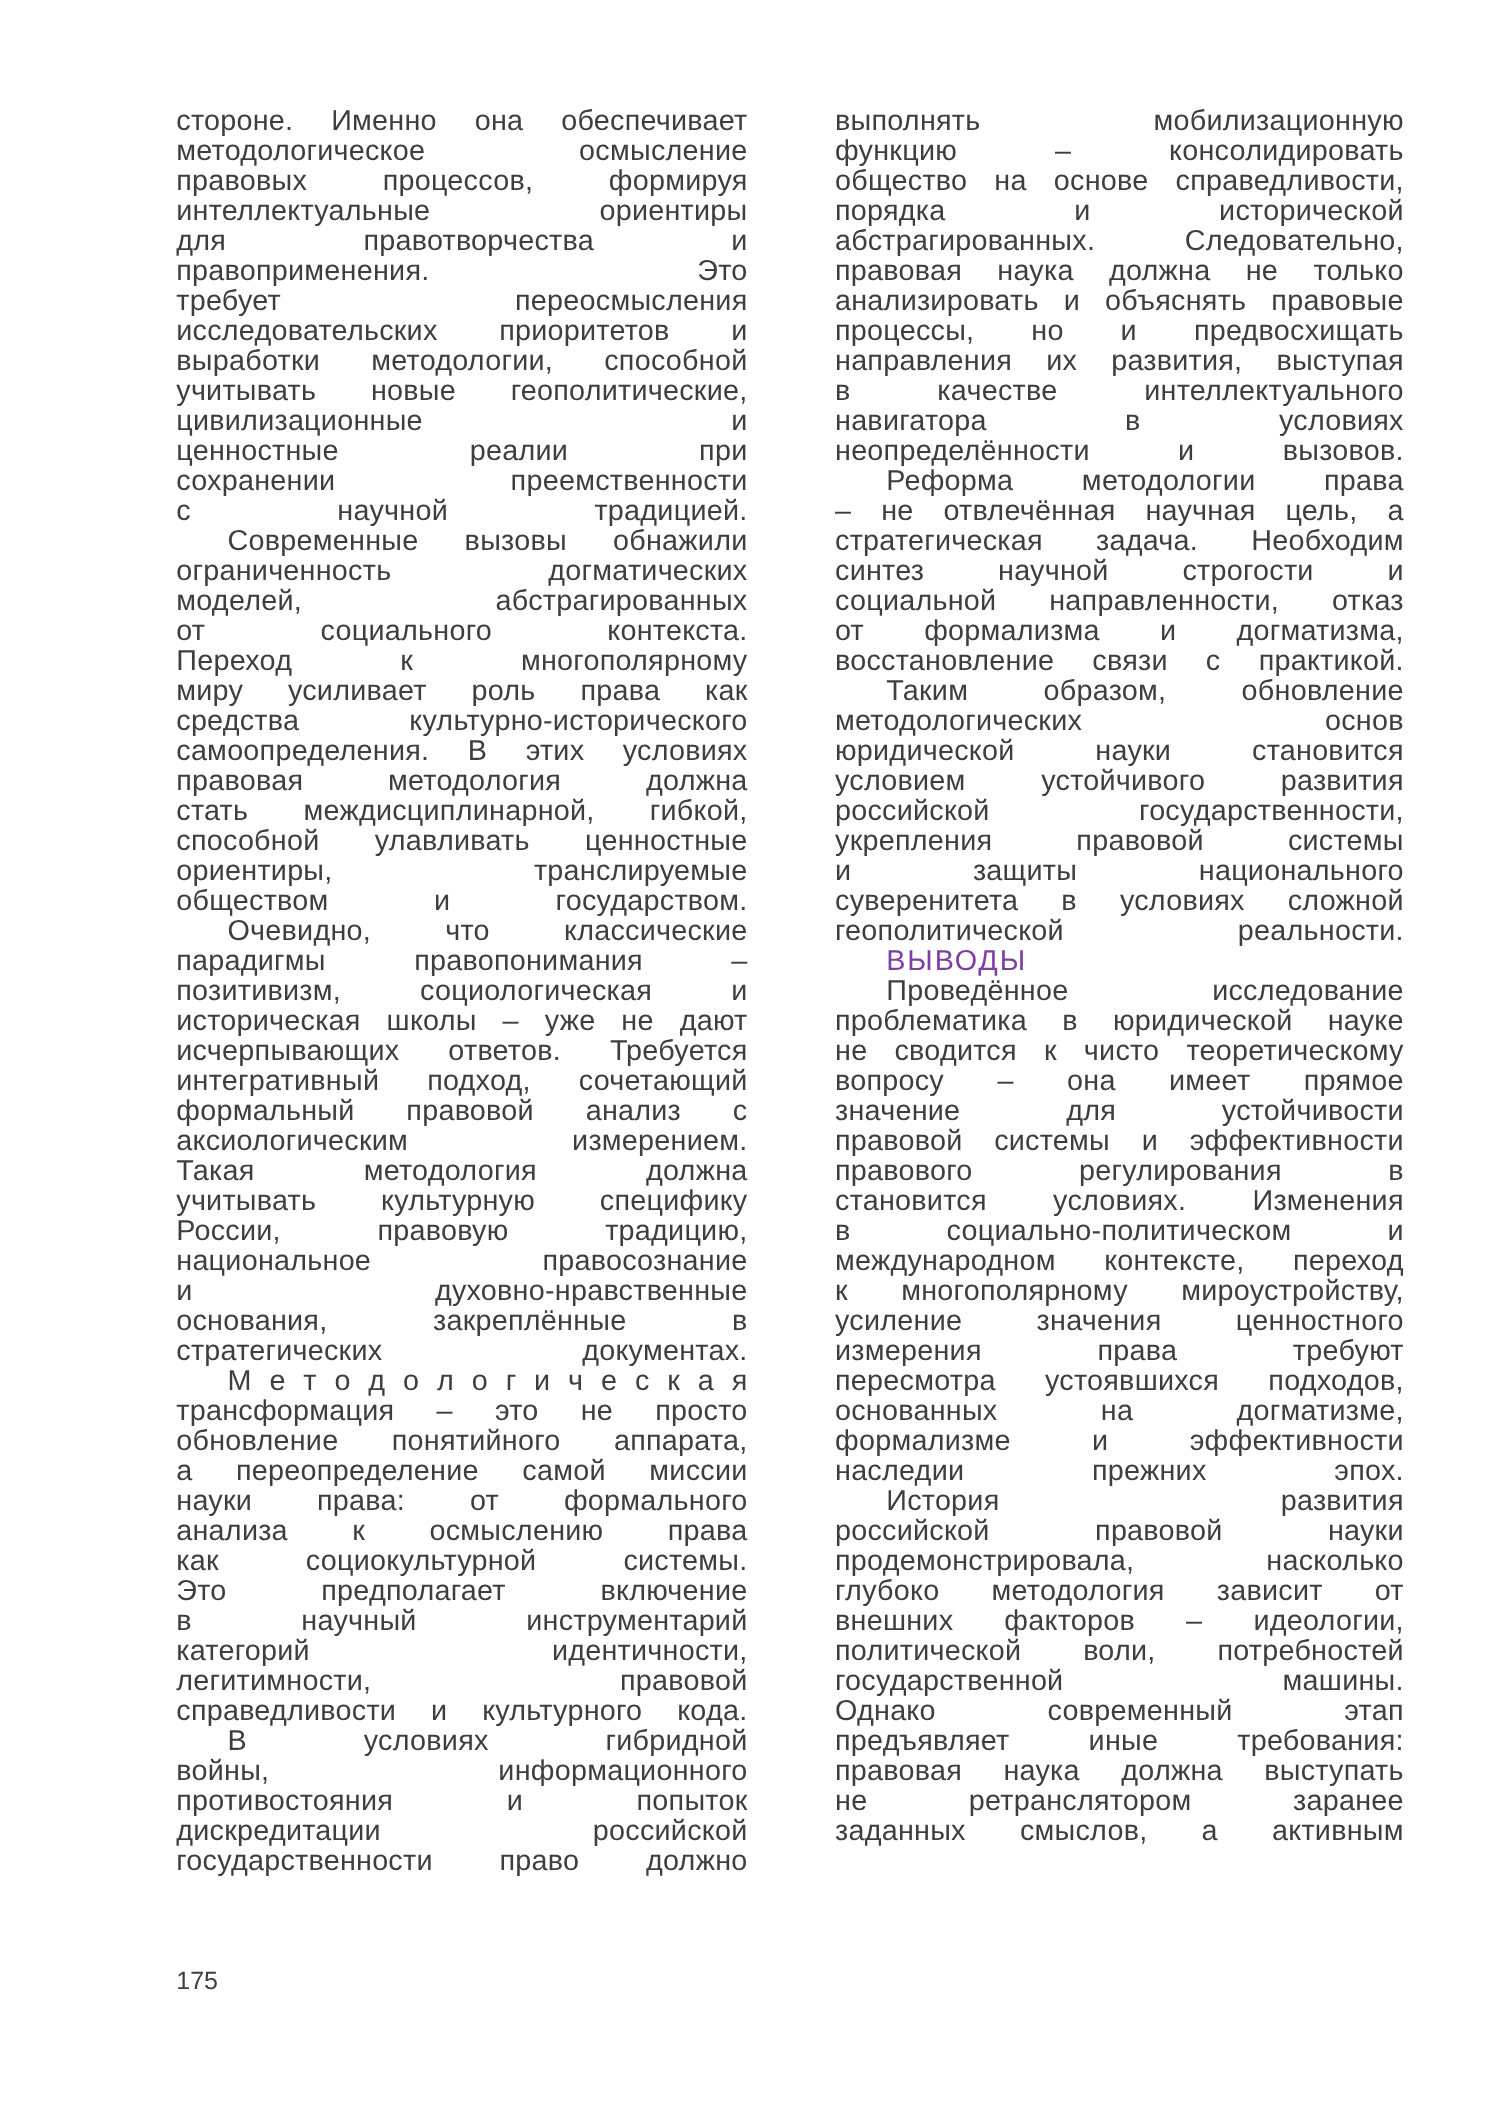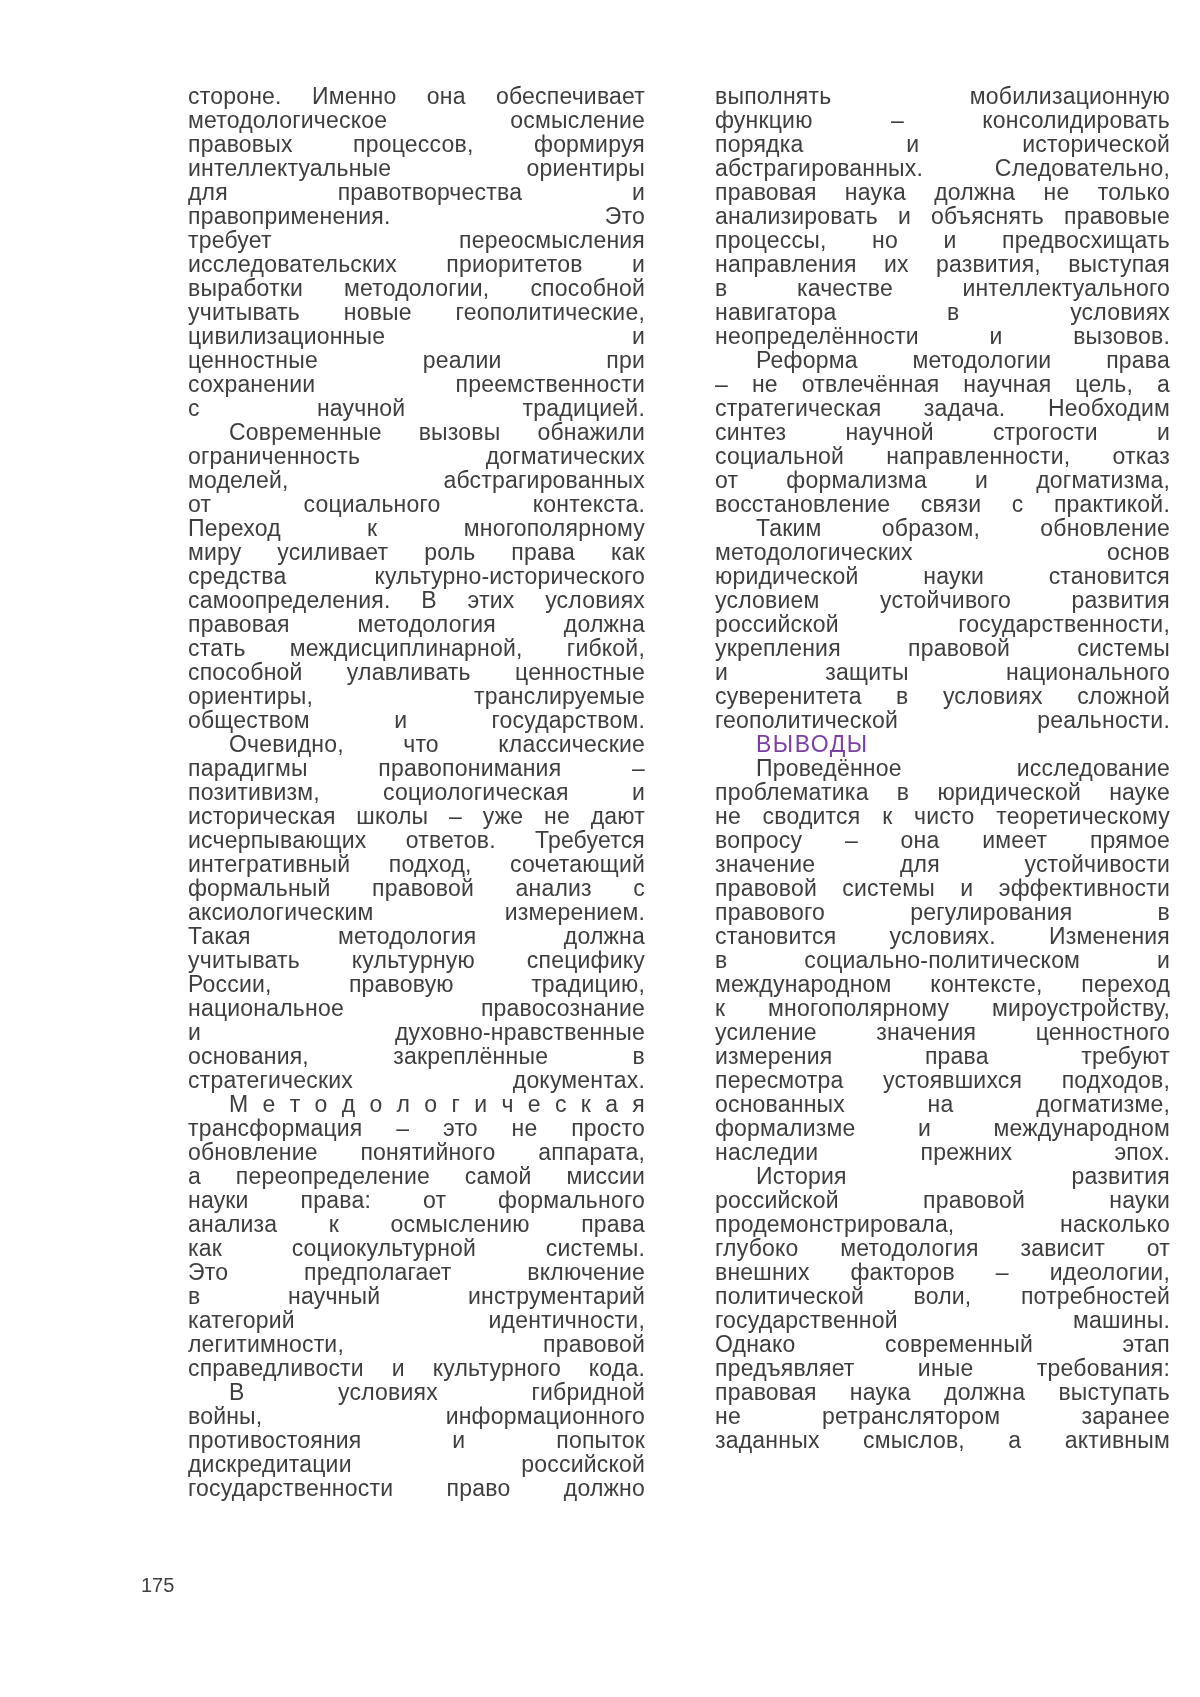--- a/index.html
+++ b/index.html
@@ -9,21 +9,20 @@
     background: #ffffff;
     position: relative;
     font-family: "Liberation Sans", sans-serif;
     overflow: hidden;
   }
   .columns {
     display: flex;
     padding: 84px 77px 0 141px;
     gap: 70px;
     box-sizing: border-box;
-    margin-left: 47px;
   }
   .col { width: 457px; flex: 0 0 auto; }
   .col.right { width: 455px; }
   .line {
     font-size: 23px;
     line-height: 24px;
     color: var(--text, #3e3e3e);
     text-align: justify;
     text-align-last: justify;
     text-justify: inter-word;
@@ -107,20 +106,21 @@
         <div class="line">справедливости и культурного кода.</div>
         <div class="line indent">В условиях гибридной</div>
         <div class="line">войны, информационного</div>
         <div class="line">противостояния и попыток</div>
         <div class="line">дискредитации российской</div>
         <div class="line">государственности право должно</div>
       </div>
     <div class="col right">
         <div class="line">выполнять мобилизационную</div>
         <div class="line">функцию – консолидировать</div>
+        <div class="line">общество на основе справедливости,</div>
         <div class="line">порядка и исторической</div>
         <div class="line">абстрагированных. Следовательно,</div>
         <div class="line">правовая наука должна не только</div>
         <div class="line">анализировать и объяснять правовые</div>
         <div class="line">процессы, но и предвосхищать</div>
         <div class="line">направления их развития, выступая</div>
         <div class="line">в качестве интеллектуального</div>
         <div class="line">навигатора в условиях</div>
         <div class="line">неопределённости и вызовов.</div>
         <div class="line indent">Реформа методологии права</div>
@@ -148,21 +148,21 @@
         <div class="line">правовой системы и эффективности</div>
         <div class="line">правового регулирования в</div>
         <div class="line">становится условиях. Изменения</div>
         <div class="line">в социально-политическом и</div>
         <div class="line">международном контексте, переход</div>
         <div class="line">к многополярному мироустройству,</div>
         <div class="line">усиление значения ценностного</div>
         <div class="line">измерения права требуют</div>
         <div class="line">пересмотра устоявшихся подходов,</div>
         <div class="line">основанных на догматизме,</div>
-        <div class="line">формализме и международном</div>
+        <div class="line">формализме и эффективности</div>
         <div class="line">наследии прежних эпох.</div>
         <div class="line indent">История развития</div>
         <div class="line">российской правовой науки</div>
         <div class="line">продемонстрировала, насколько</div>
         <div class="line">глубоко методология зависит от</div>
         <div class="line">внешних факторов – идеологии,</div>
         <div class="line">политической воли, потребностей</div>
         <div class="line">государственной машины.</div>
         <div class="line">Однако современный этап</div>
         <div class="line">предъявляет иные требования:</div>

